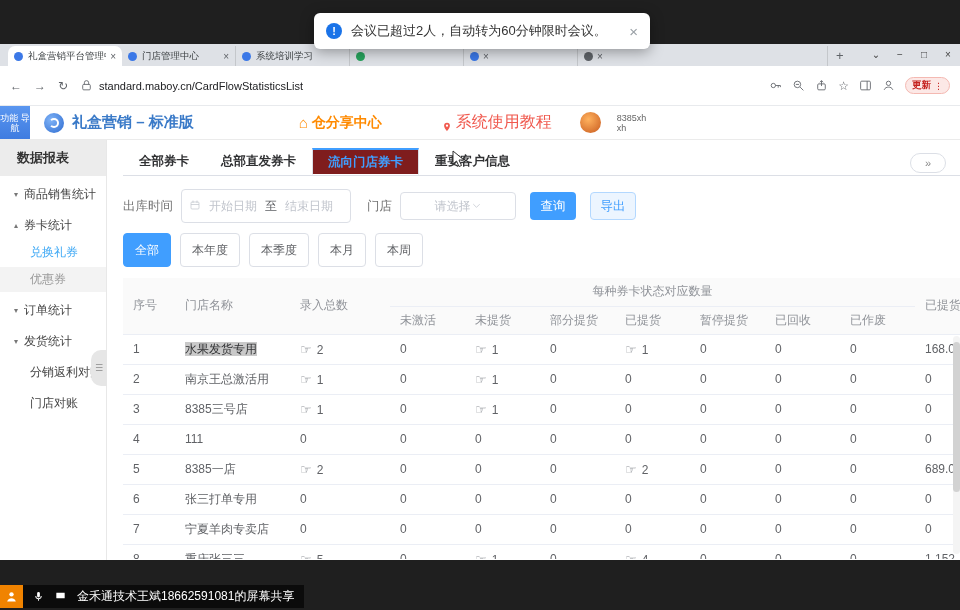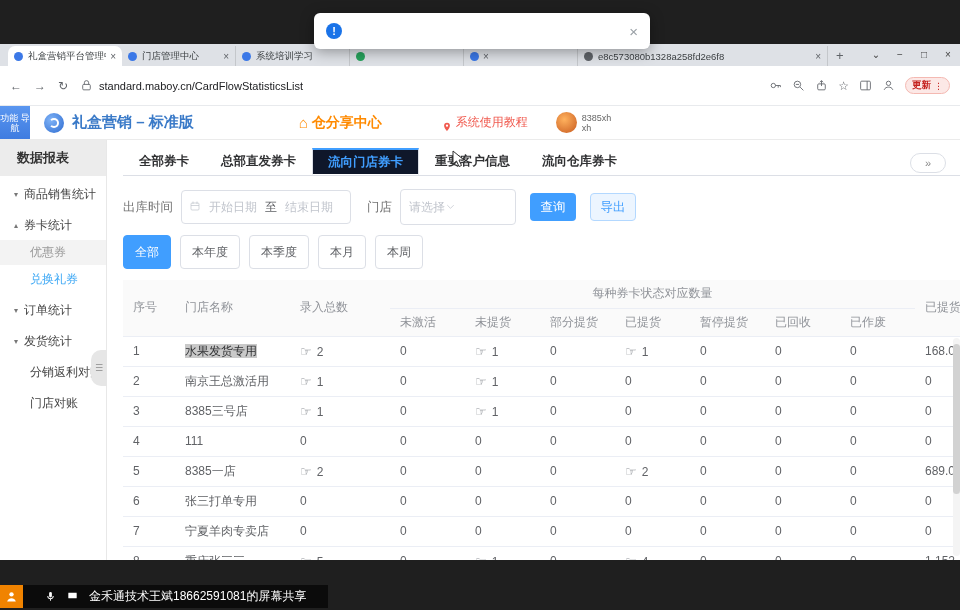--- a/index.html
+++ b/index.html
@@ -60,22 +60,22 @@
   .sharecenter .house{color:#ff8a00;font-size:15px;}
   .sharecenter .sctext{color:#ff8a00;font-size:14px;font-weight:bold;}
   .quickentry{display:flex;align-items:center;margin-left:65px;gap:6px;}
   .qtext{color:#5a8fd8;font-size:12px;white-space:nowrap;}
   .handred{color:#e06a5a;font-size:13px;}
   .qmag{color:#4a4a6a;font-size:14px;font-weight:bold;}
   .qlabel{color:#b9bcd8;font-size:13px;}
   .tutorial{display:flex;align-items:center;gap:4px;margin-left:60px;}
   .pin{width:10px;height:10px;}
   .pin svg{width:10px;height:10px;fill:#f05a4f;}
-  .tuttext{color:#f05a4f;font-size:12px;white-space:nowrap;}
-  .userbox{display:flex;align-items:center;margin-left:28px;margin-right:8px;gap:5px;}
+  .tuttext{color:#f05a4f;font-size:16px;white-space:nowrap;}
+  .userbox{display:flex;align-items:center;margin-left:28px;margin-right:8px;gap:16px;}
   .avatar{width:21px;height:21px;border-radius:50%;background:radial-gradient(circle at 40% 35%,#ffb25e,#c85a1e);flex:0 0 21px;}
   .uname{font-size:9px;color:#666;line-height:10px;}
 
   
   .workspace{position:absolute;left:0;top:96px;width:960px;height:420px;background:#fff;display:flex;}
   .sidebar{width:107px;flex:0 0 107px;border-right:1px solid #e8e8e8;position:relative;box-sizing:border-box;text-align:right;}
   .sbtitle{height:36px;background:#ececec;display:flex;align-items:center;padding-left:17px;
     font-size:13px;font-weight:bold;color:#333;}
   .sitem{display:flex;align-items:center;height:25px;padding-left:14px;font-size:12px;color:#444;margin-top:2px;}
   .sitem .sarrow{font-size:8px;color:#777;margin-right:6px;}
@@ -87,35 +87,35 @@
     border-radius:10px 0 0 10px;display:flex;align-items:center;justify-content:center;
     color:#8a8a8a;font-size:9px;}
 
   .content{flex:1;position:relative;padding-left:16px;box-sizing:border-box;overflow:hidden;}
 
   
   .ptabs{display:flex;margin-top:8px;border-bottom:1px solid #dcdfe6;margin-right:0;}
   .ptab{padding:0 15px;height:27px;line-height:25px;font-size:12.5px;font-weight:bold;color:#303133;
     border:1px solid transparent;border-bottom:none;box-sizing:border-box;white-space:nowrap;}
   .ptab.active{color:#409eff;border:1px solid #dcdfe6;border-top:2px solid #409eff;
-    background:#0f172a;margin-bottom:-1px;border-bottom:1px solid #fff;}
+    background:#7f1d1d;margin-bottom:-1px;border-bottom:1px solid #fff;}
   .expandbtn{position:absolute;right:14px;top:13px;width:34px;height:18px;border:1px solid #dcdfe6;
     border-radius:10px;color:#888;font-size:11px;display:flex;align-items:center;justify-content:center;}
 
   
   .filters{display:flex;align-items:center;margin-top:13px;}
   .flabel{font-size:12.5px;color:#737373;white-space:nowrap;}
   .daterange{width:170px;height:28px;border:1px solid #dcdfe6;border-radius:4px;display:flex;
     align-items:center;margin-left:8px;box-sizing:border-box;padding:16px 7px;}
   .calico svg{width:12px;height:12px;stroke:#c0c4cc;fill:none;stroke-width:1.4;}
   .ph{font-size:12px;color:#c0c4cc;white-space:nowrap;}
   .dto{font-size:12px;color:#606266;margin:0 8px;}
   .daterange .ph{margin-left:8px;}
-  .selectbox{width:116px;height:36px;border:1px solid #dcdfe6;border-radius:4px;display:flex;
-    align-items:center;margin-left:8px;box-sizing:border-box;padding:0 8px;justify-content:flex-start;}
+  .selectbox{width:116px;height:28px;border:1px solid #dcdfe6;border-radius:4px;display:flex;
+    align-items:center;margin-left:8px;box-sizing:border-box;padding:0 8px;justify-content:center;}
   .chev svg{width:11px;height:11px;stroke:#c0c4cc;fill:none;stroke-width:1.6;}
   .storelabel{margin-left:16px;}
   .btn{height:28px;border-radius:4px;font-size:12.5px;display:flex;align-items:center;
     justify-content:center;box-sizing:border-box;white-space:nowrap;}
   .btn.primary{background:#409eff;color:#fff;width:46px;margin-left:14px;}
   .btn.plain{background:#ecf5ff;border:1px solid #b3d8ff;color:#409eff;width:46px;margin-left:14px;}
 
   .quickrow{display:flex;align-items:center;margin-top:10px;gap:9px;}
   .qbtn{height:34px;padding:0 11px;border-radius:4px;font-size:12px;display:flex;align-items:center;
     border:1px solid #dcdfe6;color:#606266;background:#fff;box-sizing:border-box;white-space:nowrap;}
@@ -133,21 +133,21 @@
   .selname{background:#c9c9c9;color:#303133;}
   .vscroll{position:absolute;right:0;top:58px;width:7px;height:218px;background:#f4f4f4;border-radius:4px;}
   .vthumb{position:absolute;left:0;top:6px;width:7px;height:150px;background:#d2d2d2;border-radius:4px;}
   .hscroll{width:837px;height:7px;position:relative;margin-top:1px;}
   .hthumb{position:absolute;left:0;top:0;width:527px;height:7px;background:#cdcdcd;border-radius:4px;}
 
   
   .sharebar{position:absolute;left:0;top:585px;height:23px;display:flex;align-items:stretch;z-index:40;}
   .shperson{width:23px;background:#f08300;display:flex;align-items:center;justify-content:center;}
   .shperson svg{width:13px;height:13px;fill:#fff;}
-  .shpill{background:rgba(10,10,10,.92);display:flex;align-items:center;padding:0 22px;gap:11px;}
+  .shpill{background:rgba(10,10,10,.92);display:flex;align-items:center;padding:0 10px;gap:11px;}
   .shpill svg{width:11px;height:11px;fill:#fff;}
   .shtext{color:#fff;font-size:12px;white-space:nowrap;}
 
   
   .cursor{position:absolute;left:452px;top:150px;z-index:60;}
 </style>
 </head>
 <body>
 
 <div class="stage">
@@ -172,21 +172,20 @@
           </div>
           <div class="btab">
             <span class="fav" style="background: rgb(39, 163, 92);"></span>
           </div>
           <div class="btab">
             <span class="fav" style="background: rgb(59, 120, 231);"></span>
             <span class="bx">×</span>
           </div>
           <div class="btab wide">
             <span class="fav" style="background: rgb(95, 99, 104);"></span>
-            <span class="btitle">e8c573080b1328a258fd2e6f8</span>
             <span class="bx">×</span>
           </div>
         </div>
       <span class="newtab">+</span>
       <div class="wincontrols">
         <span class="wbtn">⌄</span>
         <span class="wbtn">−</span>
         <span class="wbtn">□</span>
         <span class="wbtn">×</span>
       </div>
@@ -272,25 +271,25 @@
         <div class="sbtitle">数据报表</div>
         <div id="sideitems">
             <div class="sitem gap">
               <span class="sarrow">▾</span>
               <span>商品销售统计</span>
             </div>
             <div class="sitem gap">
               <span class="sarrow">▴</span>
               <span>券卡统计</span>
             </div>
+            <div class="sitem child active">
+              <span>兑换礼券</span>
+            </div>
             <div class="sitem child muted">
               <span>优惠券</span>
-            </div>
-            <div class="sitem child active">
-              <span>兑换礼券</span>
             </div>
             <div class="sitem gap">
               <span class="sarrow">▾</span>
               <span>订单统计</span>
             </div>
             <div class="sitem gap">
               <span class="sarrow">▾</span>
               <span>发货统计</span>
             </div>
             <div class="sitem child gap">
@@ -304,21 +303,20 @@
           <span>☰</span>
         </div>
       </aside>
 
       <main class="content">
         <div class="ptabs" id="ptabs">
             <div class="ptab">全部券卡</div>
             <div class="ptab">总部直发券卡</div>
             <div class="ptab active">流向门店券卡</div>
             <div class="ptab">重要客户信息</div>
-            <div class="ptab">流向仓库券卡</div>
           </div>
         <div class="expandbtn">
           <span>»</span>
         </div>
 
         <div class="filters">
           <span class="flabel">出库时间</span>
           <div class="daterange">
             <span class="calico">
               <svg viewBox="0 0 24 24">
@@ -498,20 +496,21 @@
         <div class="hscroll">
             <div class="hthumb"></div>
           </div>
 
       </main>
     </div>
   </div>
 
   <div class="toast">
     <span class="info">!</span>
+    <span class="msg">会议已超过2人，自动转为60分钟限时会议。</span>
     <span class="tclose">×</span>
   </div>
 
   <div class="sharebar">
     <div class="shperson">
       <svg viewBox="0 0 24 24">
           <circle cx="12" cy="8" r="4"></circle>
           <path d="M4 21c1.2-4.5 4.8-6 8-6s6.8 1.5 8 6z"></path>
         </svg>
     </div>

